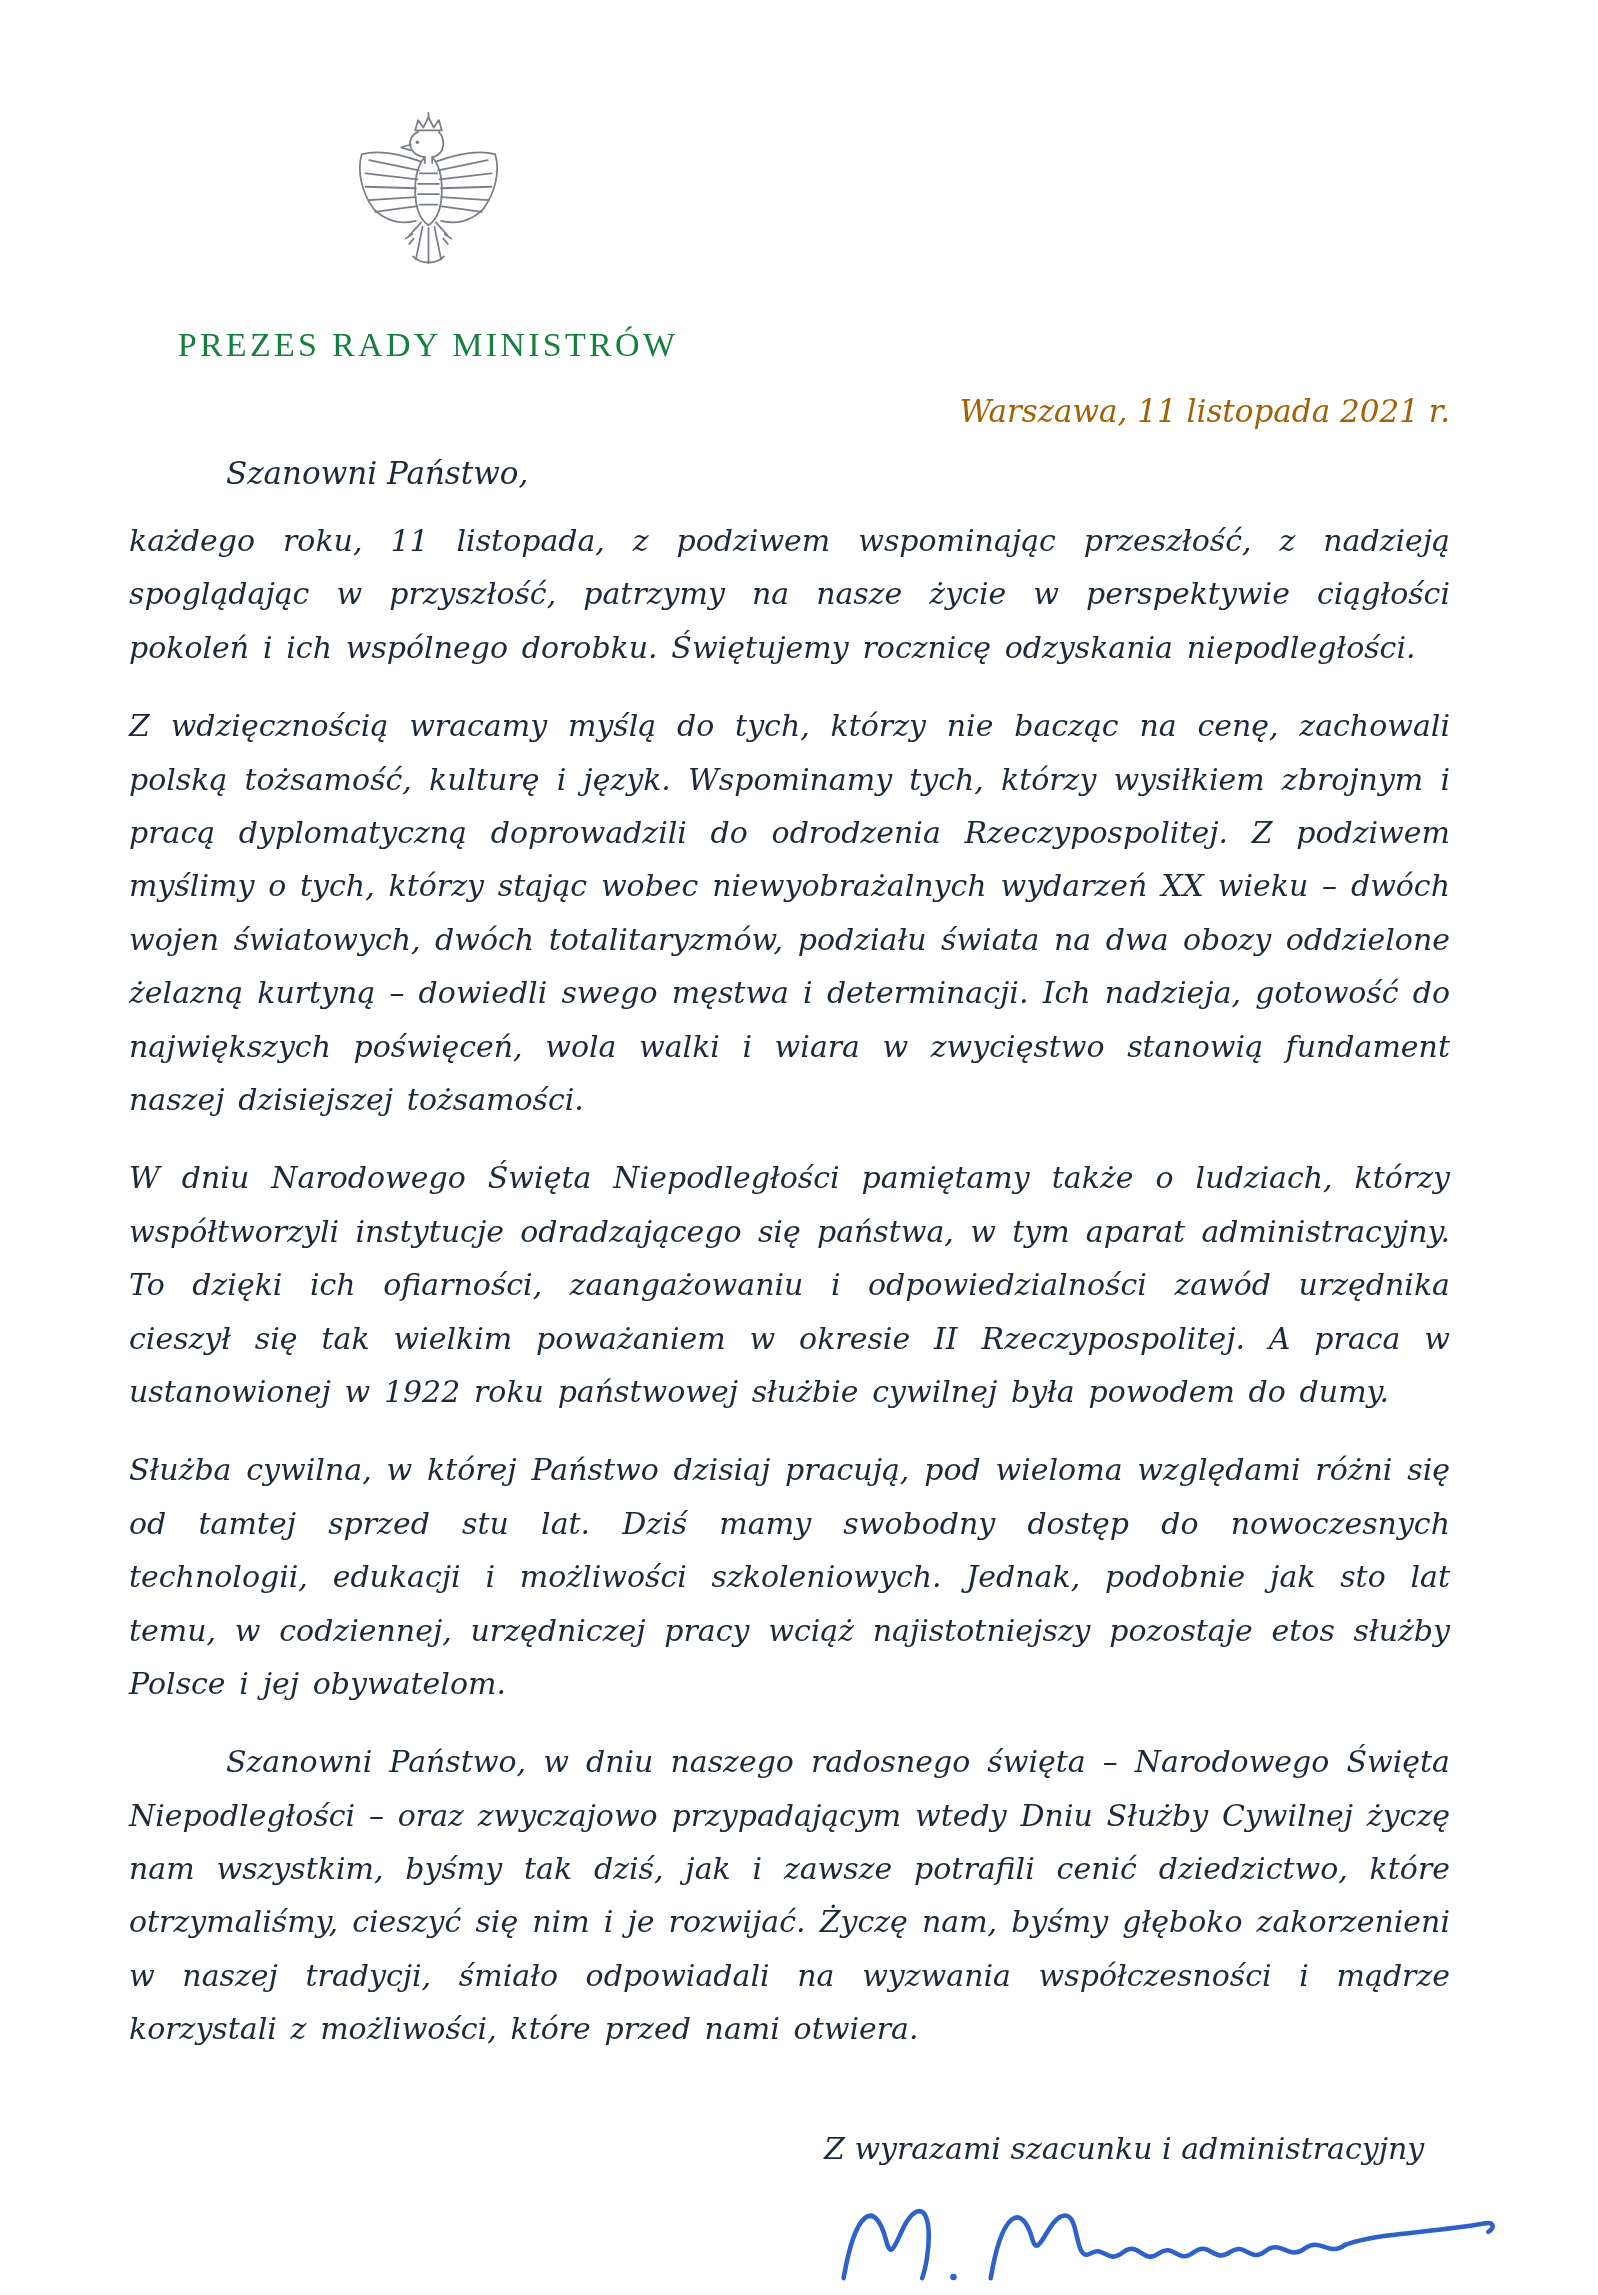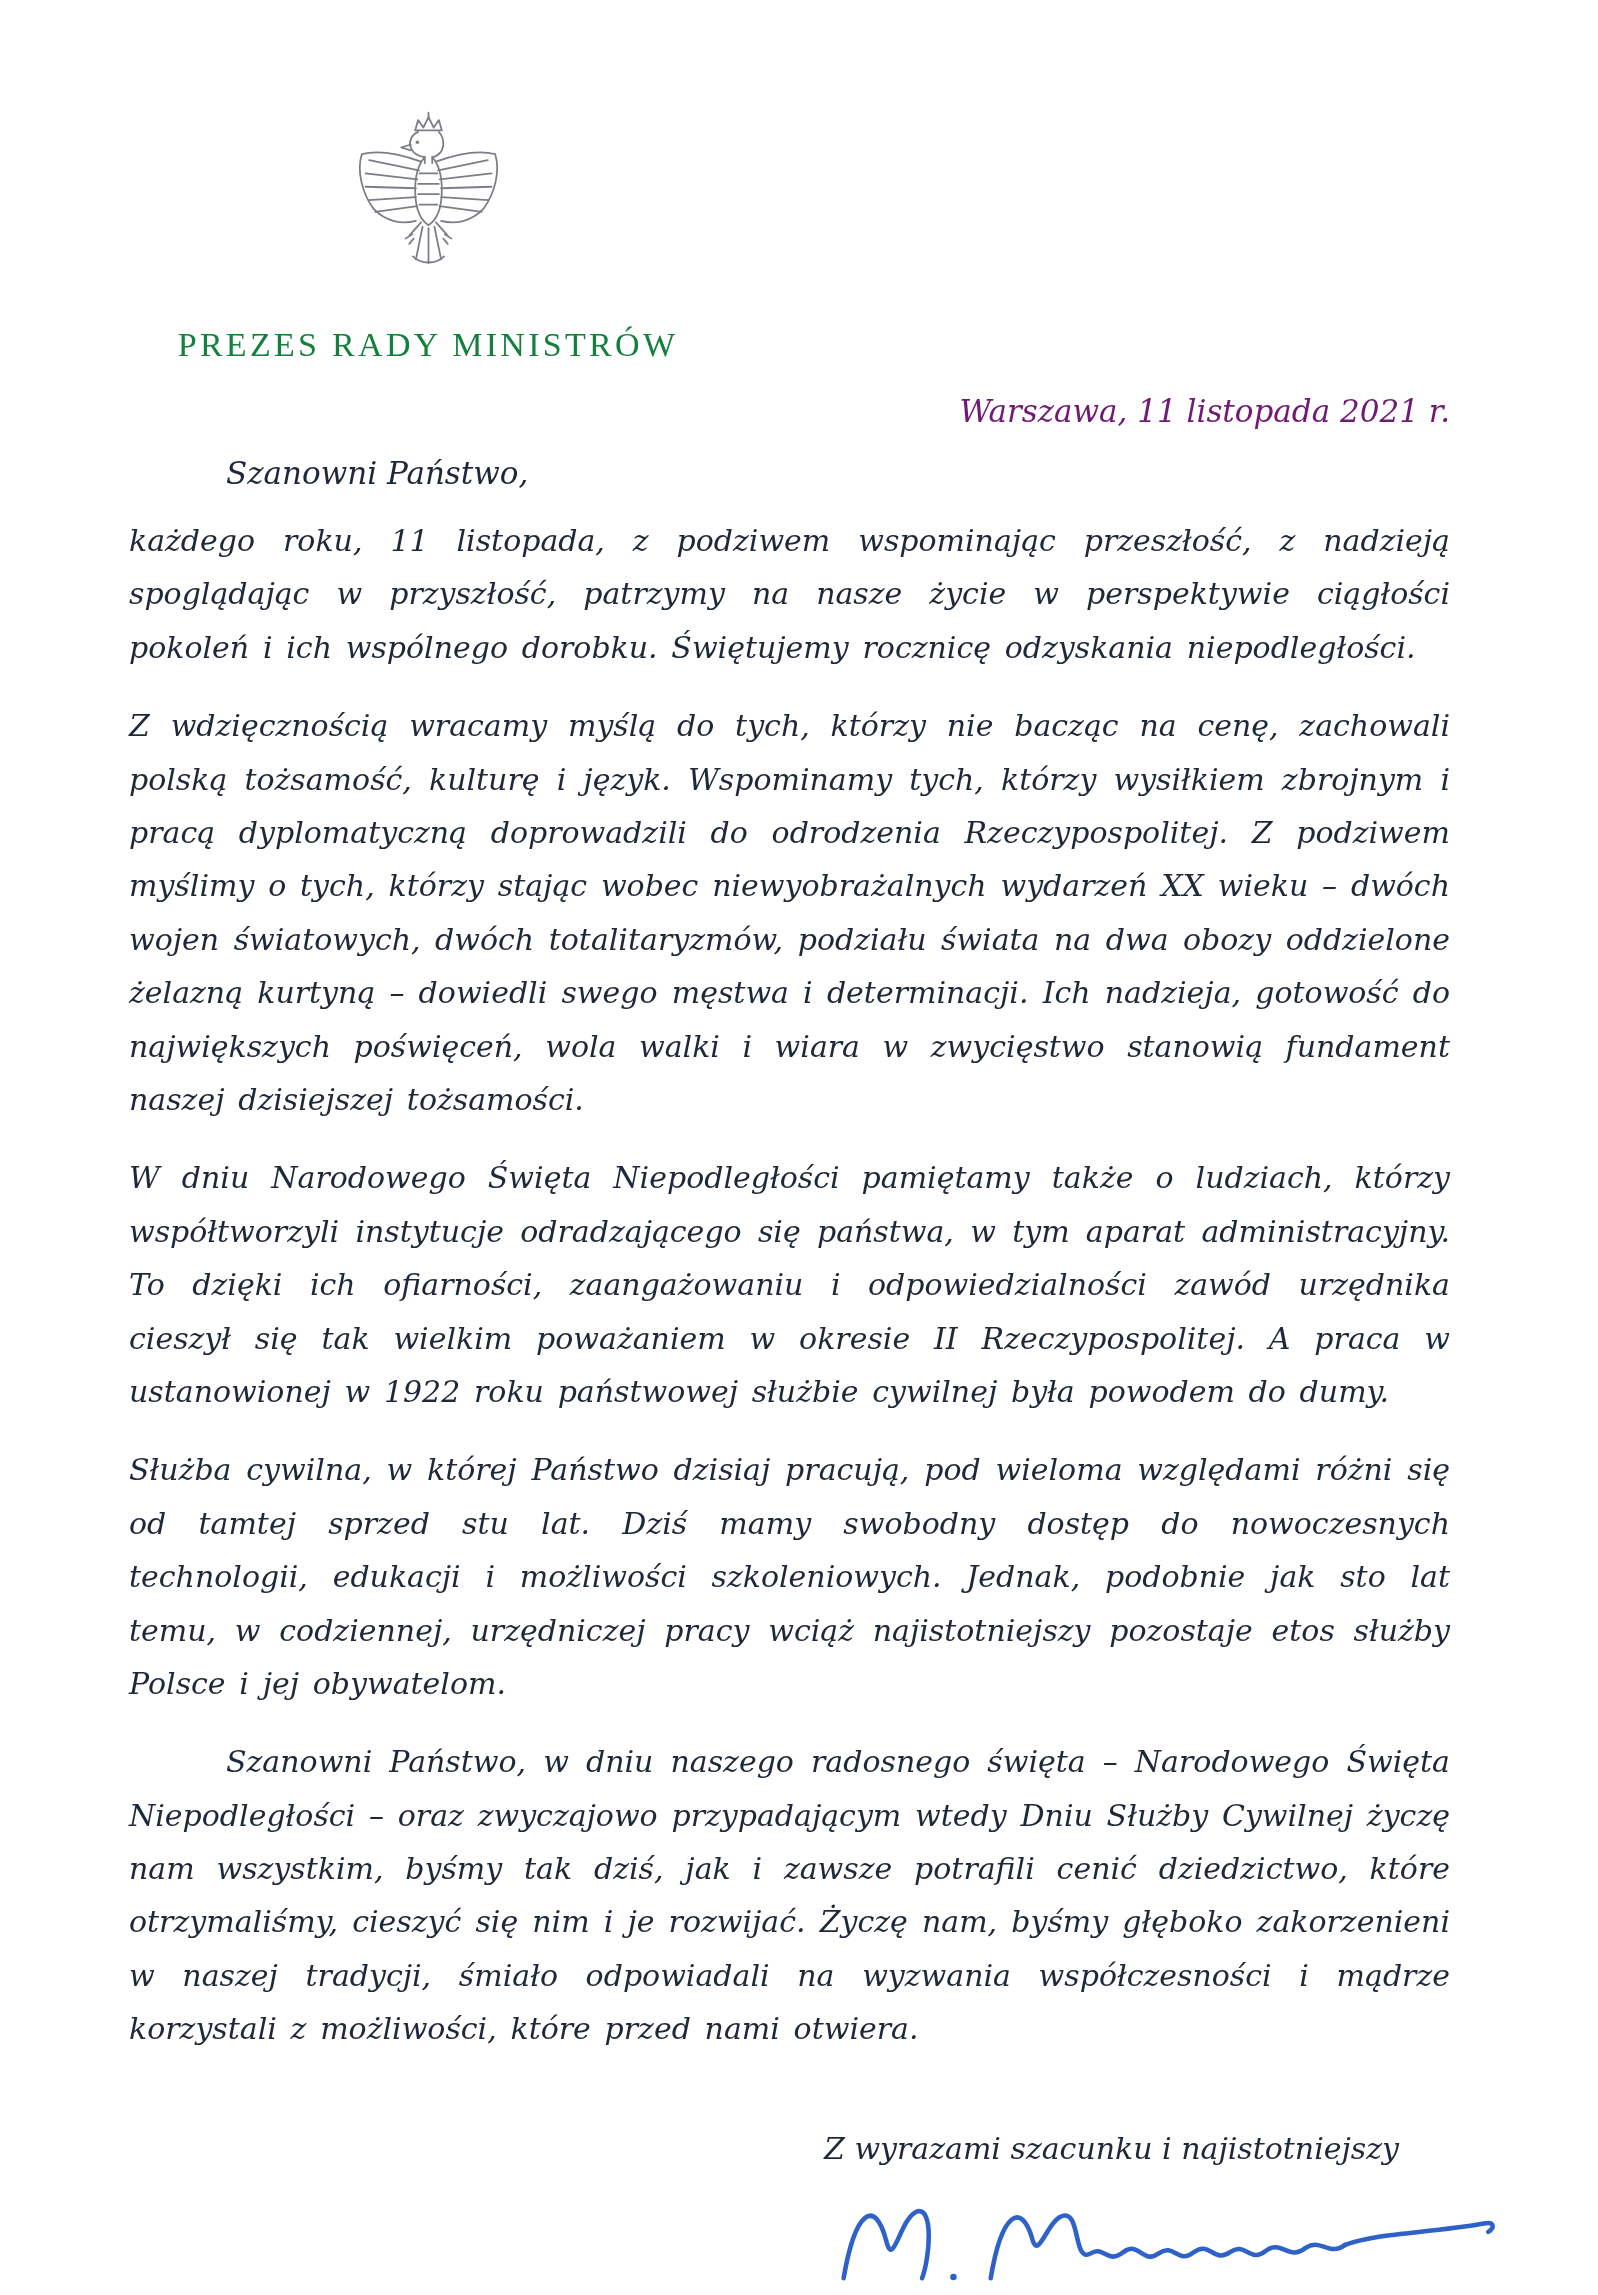--- a/index.html
+++ b/index.html
@@ -34,21 +34,21 @@
     white-space: nowrap;
   }
   .content {
     padding: 0 149px 0 129px;
   }
   .dateline {
     margin-top: 29px;
     text-align: right;
     font-style: italic;
     font-size: 31px;
-    color: #701a75;
+    color: #a16207;
   }
   .salutation {
     margin-top: 26px;
     padding-left: 97px;
     font-style: italic;
     font-size: 31px;
   }
   p.body-par {
     margin-top: 25px;
     font-style: italic;
@@ -131,21 +131,21 @@
 
     <div class="salutation">Szanowni Państwo,</div>
 
     <p class="body-par first">każdego roku, 11 listopada, z podziwem wspominając przeszłość, z nadzieją spoglądając w przyszłość, patrzymy na nasze życie w perspektywie ciągłości pokoleń i ich wspólnego dorobku. Świętujemy rocznicę odzyskania niepodległości.</p>
     <p class="body-par">Z wdzięcznością wracamy myślą do tych, którzy nie bacząc na cenę, zachowali polską tożsamość, kulturę i język. Wspominamy tych, którzy wysiłkiem zbrojnym i pracą dyplomatyczną doprowadzili do odrodzenia Rzeczypospolitej. Z podziwem myślimy o tych, którzy stając wobec niewyobrażalnych wydarzeń XX wieku – dwóch wojen światowych, dwóch totalitaryzmów, podziału świata na dwa obozy oddzielone żelazną kurtyną – dowiedli swego męstwa i determinacji. Ich nadzieja, gotowość do największych poświęceń, wola walki i wiara w zwycięstwo stanowią fundament naszej dzisiejszej tożsamości.</p>
     <p class="body-par">W dniu Narodowego Święta Niepodległości pamiętamy także o ludziach, którzy współtworzyli instytucje odradzającego się państwa, w tym aparat administracyjny. To dzięki ich ofiarności, zaangażowaniu i odpowiedzialności zawód urzędnika cieszył się tak wielkim poważaniem w okresie II Rzeczypospolitej. A praca w ustanowionej w 1922 roku państwowej służbie cywilnej była powodem do dumy.</p>
     <p class="body-par">Służba cywilna, w której Państwo dzisiaj pracują, pod wieloma względami różni się od tamtej sprzed stu lat. Dziś mamy swobodny dostęp do nowoczesnych technologii, edukacji i możliwości szkoleniowych. Jednak, podobnie jak sto lat temu, w codziennej, urzędniczej pracy wciąż najistotniejszy pozostaje etos służby Polsce i jej obywatelom.</p>
     <p class="body-par indent">Szanowni Państwo, w dniu naszego radosnego święta – Narodowego Święta Niepodległości – oraz zwyczajowo przypadającym wtedy Dniu Służby Cywilnej życzę nam wszystkim, byśmy tak dziś, jak i zawsze potrafili cenić dziedzictwo, które otrzymaliśmy, cieszyć się nim i je rozwijać. Życzę nam, byśmy głęboko zakorzenieni w naszej tradycji, śmiało odpowiadali na wyzwania współczesności i mądrze korzystali z możliwości, które przed nami otwiera.</p>
 
     <div class="sign-block">
-      <div class="closing">Z wyrazami szacunku i najistotniejszy</div>
+      <div class="closing">Z wyrazami szacunku i administracyjny</div>
       <div class="signature-wrap">
         <svg width="693" height="118" viewBox="0 0 1060 180" aria-hidden="true">
           <g fill="none" stroke="#2e62c8" stroke-width="7" stroke-linecap="round" stroke-linejoin="round">
 
             <path d="M30,150 C48,45 78,28 95,92 C106,138 116,58 142,48 C168,40 162,118 150,150"></path>
             <circle cx="198" cy="148" r="5" fill="#2e62c8" stroke="none"></circle>
 
             <path d="M255,150 C272,48 302,34 318,88 C328,128 342,56 368,54 C392,52 382,128 408,112 C428,99 433,130 458,110 C482,92 487,130 512,112 C536,95 541,130 566,110 C590,92 596,128 621,110 C645,93 651,128 676,108 C700,90 711,124 736,104 C760,87 772,118 797,99"></path>
 
             <path d="M797,99 C850,80 920,82 1012,66 C1024,64 1027,72 1016,79"></path>

